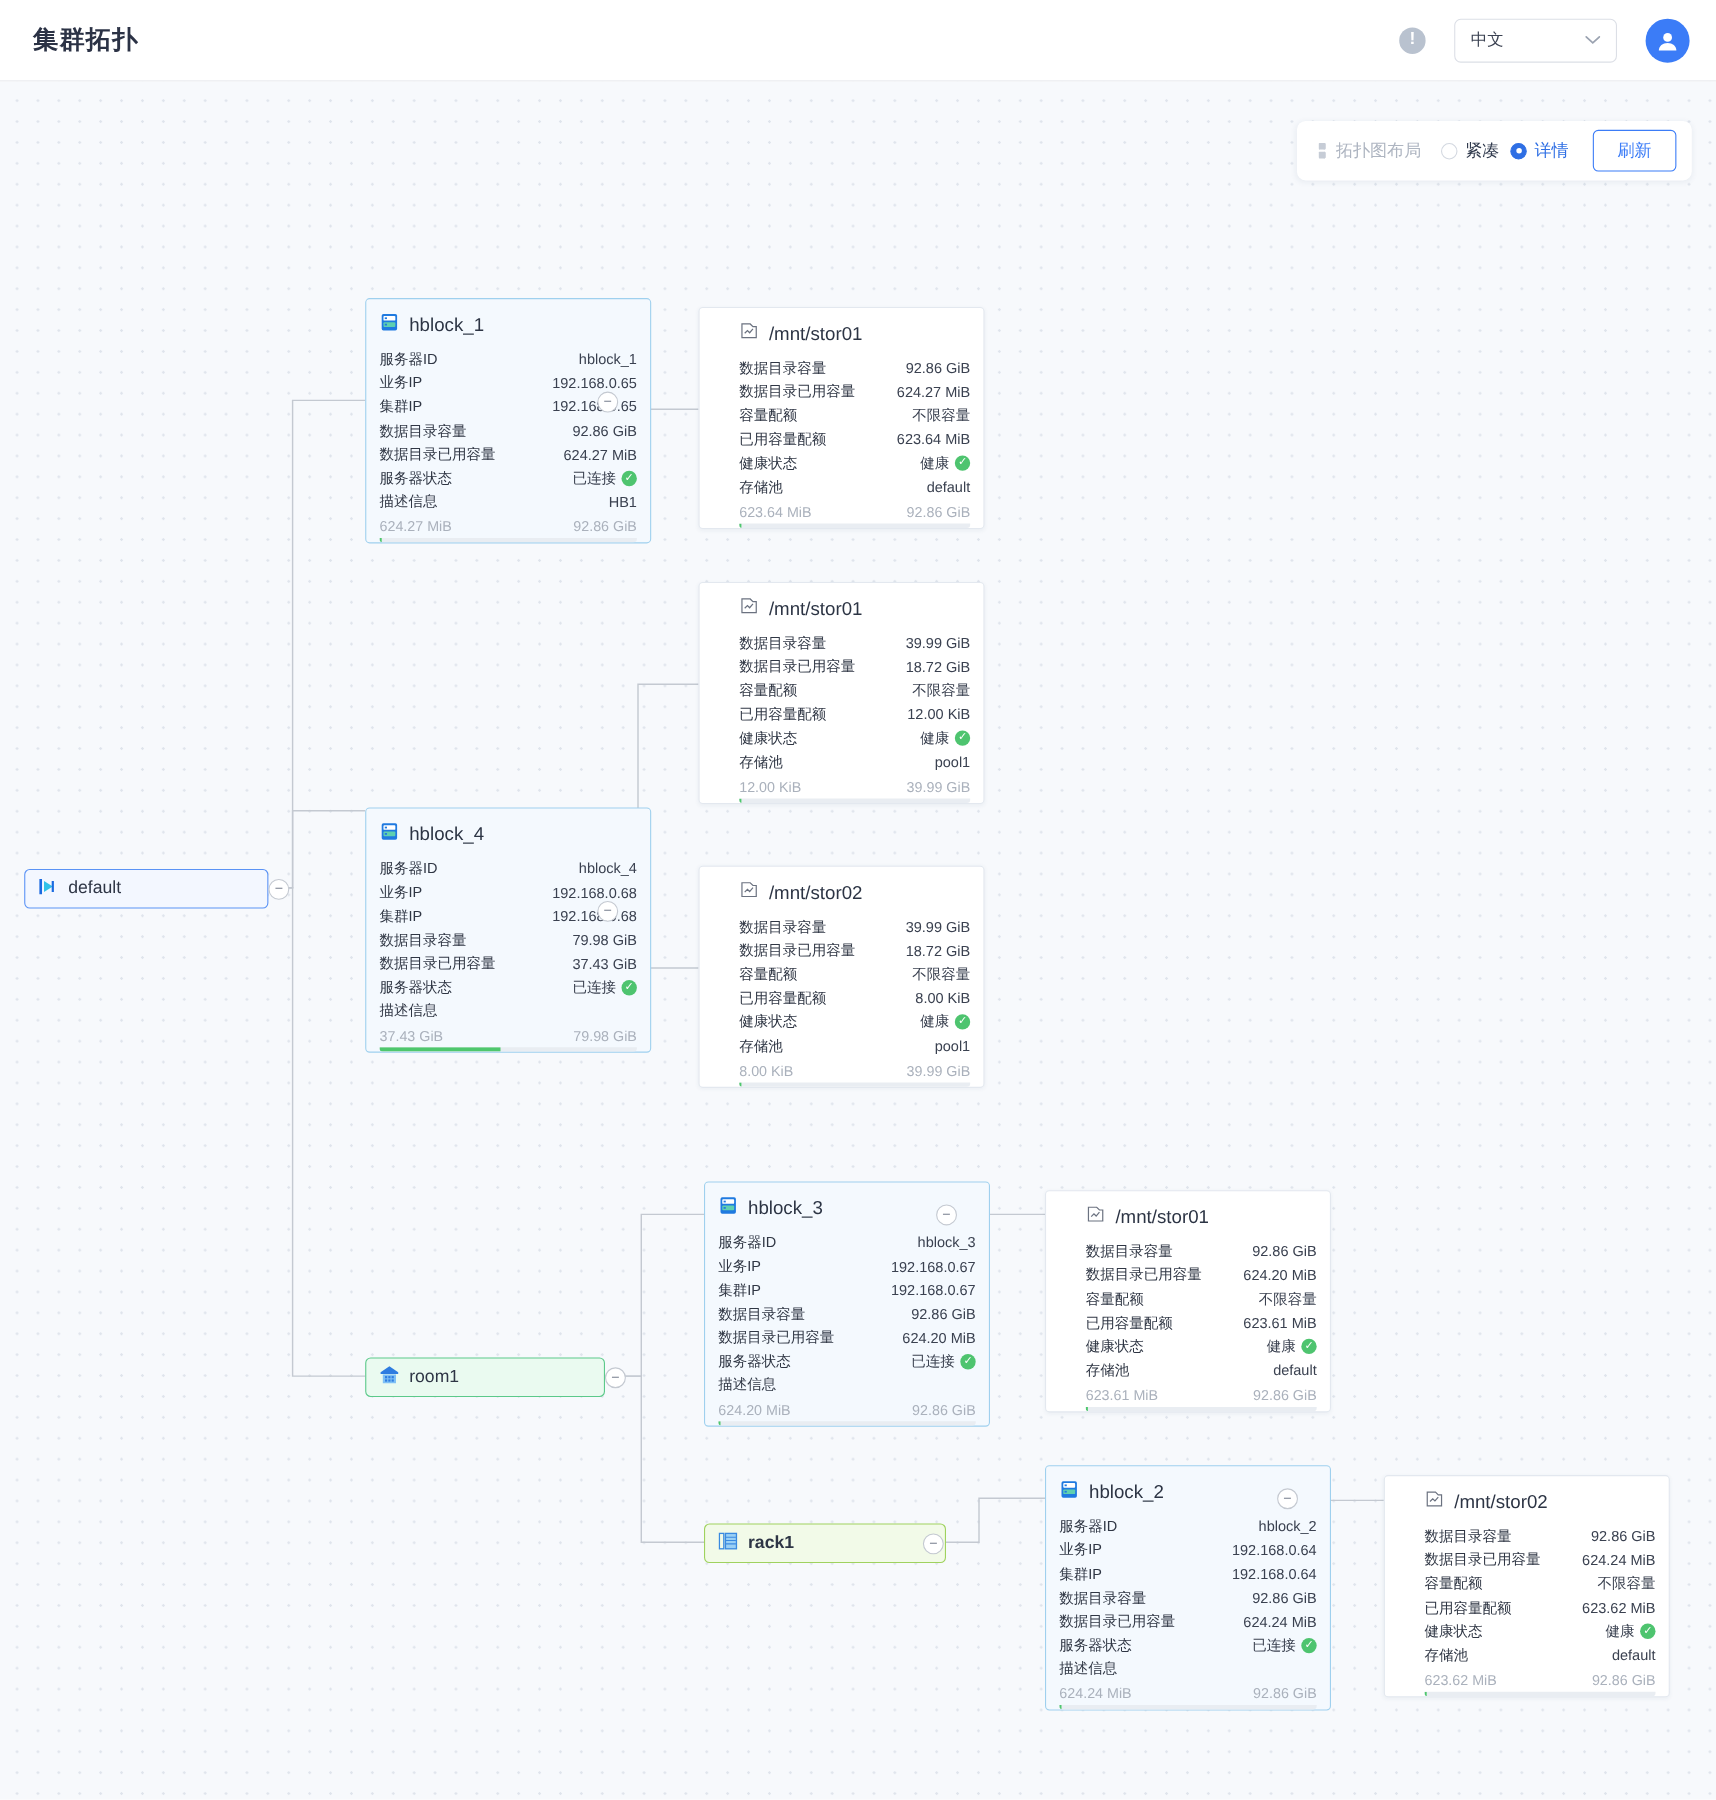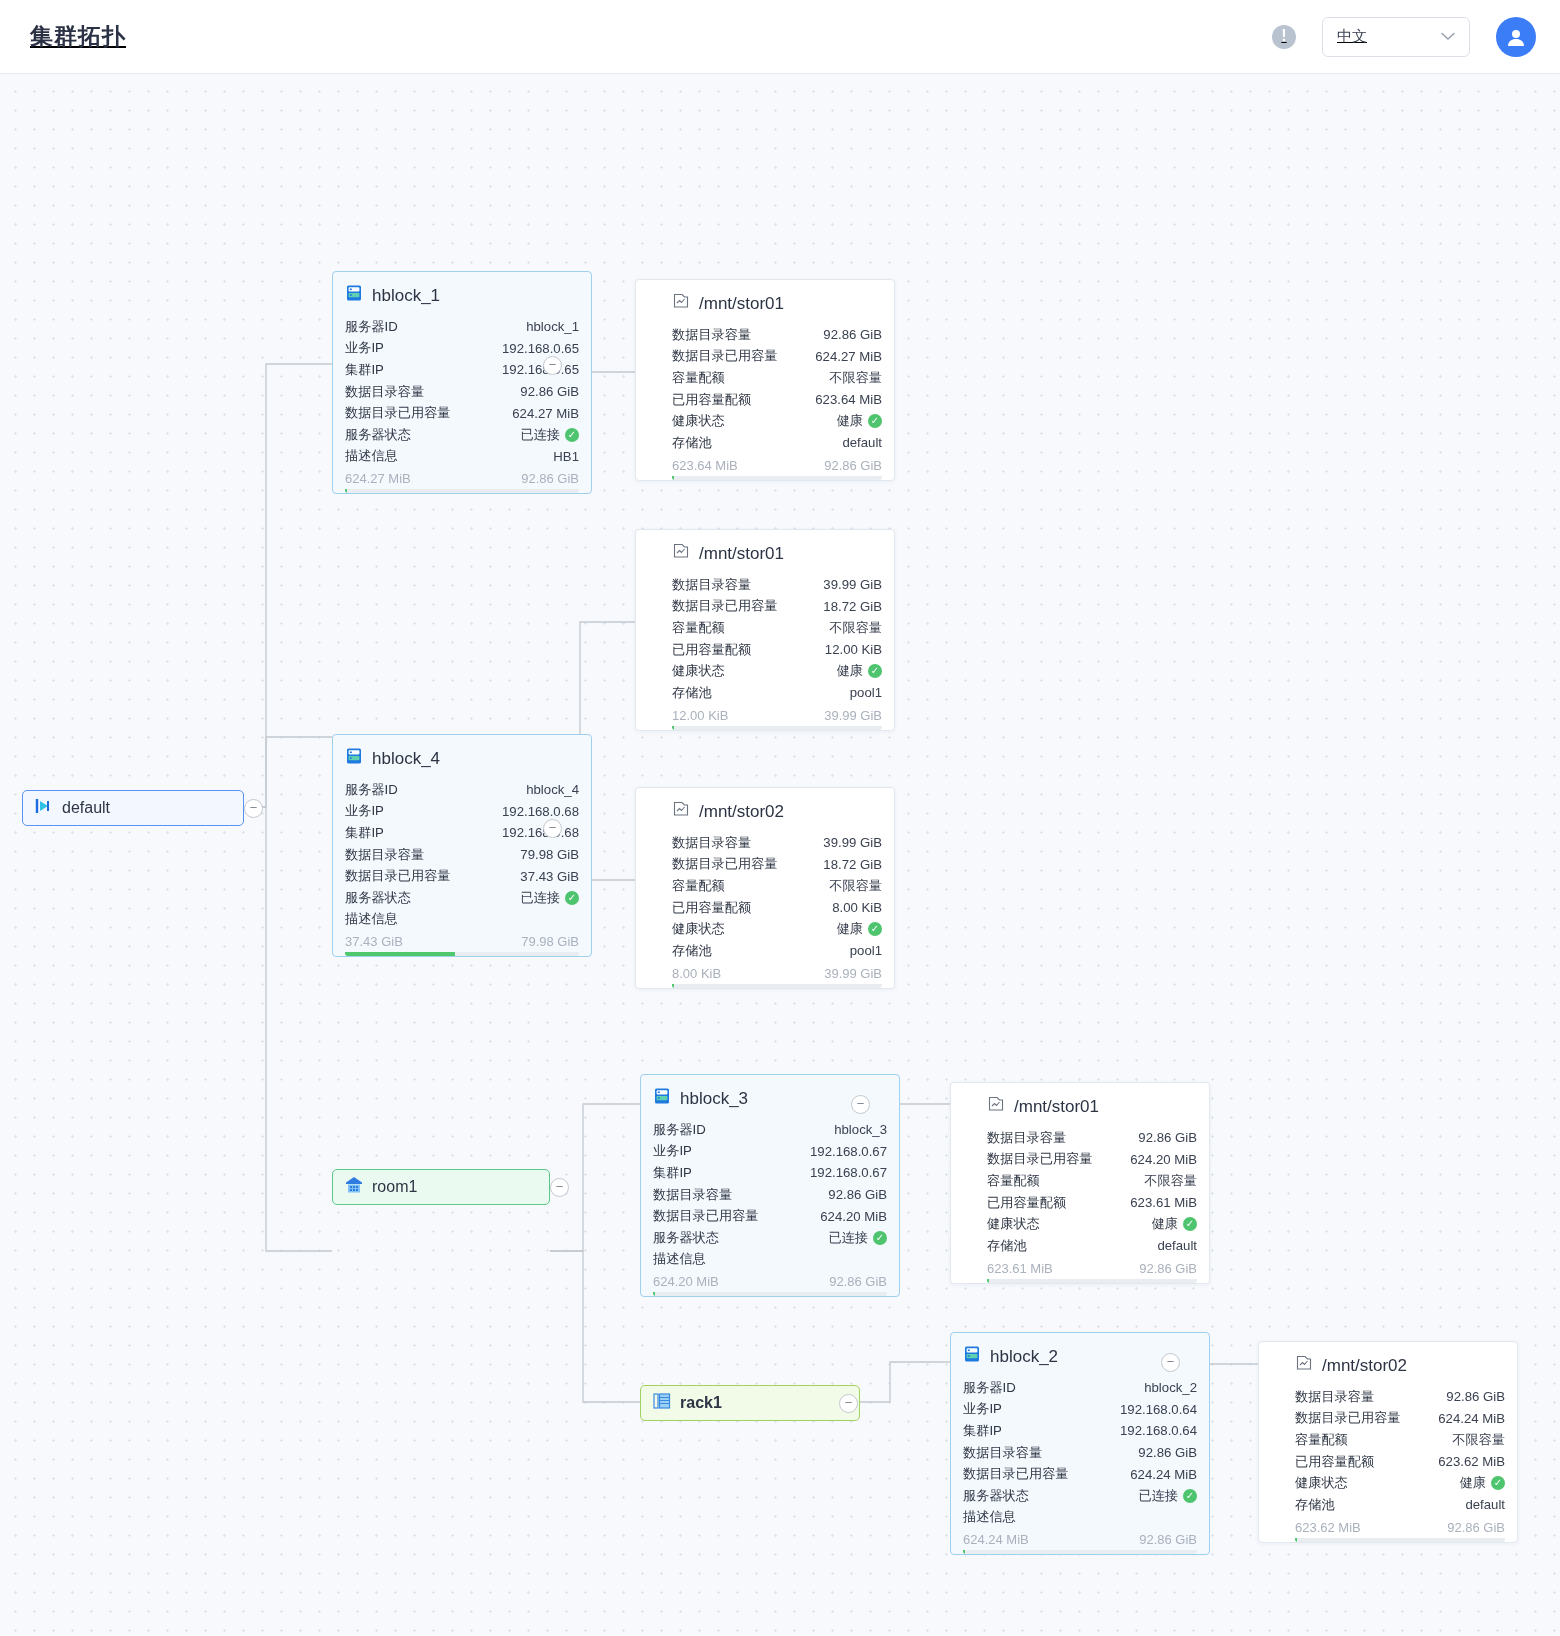--- a/index.html
+++ b/index.html
@@ -11,21 +11,20 @@
   }
 
   
   .header {
     position: absolute; left: 0; top: 0;
     width: 1560px; height: 74px;
     background: #ffffff;
     border-bottom: 1px solid #e8eaee;
     display: flex; align-items: center;
     z-index: 20;
-    text-decoration: underline;
   }
   .page-title {
     margin-left: 30px;
     font-size: 23px; font-weight: 700; color: #2b3245;
     letter-spacing: 1px;
   }
   .header-right {
     margin-left: auto; margin-right: 24px;
     display: flex; align-items: center; gap: 26px;
   }
@@ -190,20 +189,42 @@
       <svg width="24" height="24" viewBox="0 0 24 24">
         <circle cx="12" cy="9" r="4" fill="#ffffff"></circle>
         <path d="M4 21c0-4.4 3.6-7 8-7s8 2.6 8 7z" fill="#ffffff"></path>
       </svg>
     </div>
   </div>
 </div>
 
 <div class="canvas">
 
+  <div class="toolbar">
+    <span class="tb-grid-icon">
+      <span class="r">
+          <span></span>
+          <span></span>
+        </span>
+      <span class="r">
+          <span></span>
+          <span></span>
+        </span>
+    </span>
+    <span class="tb-label">拓扑图布局</span>
+    <span class="radio-wrap">
+      <span class="radio"></span>
+      <span class="radio-txt">紧凑</span>
+    </span>
+    <span class="radio-wrap">
+      <span class="radio on"></span>
+      <span class="radio-txt sel">详情</span>
+    </span>
+    <button class="refresh-btn">刷新</button>
+  </div>
 
   <svg class="edges">
 
     <path d="M253 733 L266 733 L266 290 L332 290"></path>
 
     <path d="M253 733 L266 733 L266 663 L332 663"></path>
 
     <path d="M253 733 L266 733 L266 1177 L332 1177"></path>
 
     <path d="M549 290 L586 290 L586 298 L635 298"></path>
@@ -230,21 +251,21 @@
           <path d="M2 2 L2 16" stroke="#1a6ae0" stroke-width="2.4" fill="none"></path>
           <path d="M5 4 L13 9 L5 14 Z" fill="#31c2e8"></path>
           <path d="M13 4 L13 14" stroke="#1a6ae0" stroke-width="2" fill="none"></path>
         </svg>
       </span>
       <span>default</span>
     </div>
     <span class="collapse" style="left:222px; top:9px;">−</span>
   </div>
 
-  <div class="node" style="left:332px; top:1095px;">
+  <div class="node" style="left:332px; top:1160px;">
     <div class="pill green" style="width:218px;">
       <span>
         <svg width="18" height="18" viewBox="0 0 18 18">
           <path d="M9 1 L17 6.5 L17 8 L1 8 L1 6.5 Z" fill="#2e7ce0"></path>
           <rect x="3" y="8.5" width="12" height="8" fill="#7fc0f5"></rect>
           <g fill="#2e7ce0">
               <rect x="5" y="10" width="2" height="2"></rect>
               <rect x="8" y="10" width="2" height="2"></rect>
               <rect x="11" y="10" width="2" height="2"></rect>
               <rect x="5" y="13" width="2" height="2"></rect>

